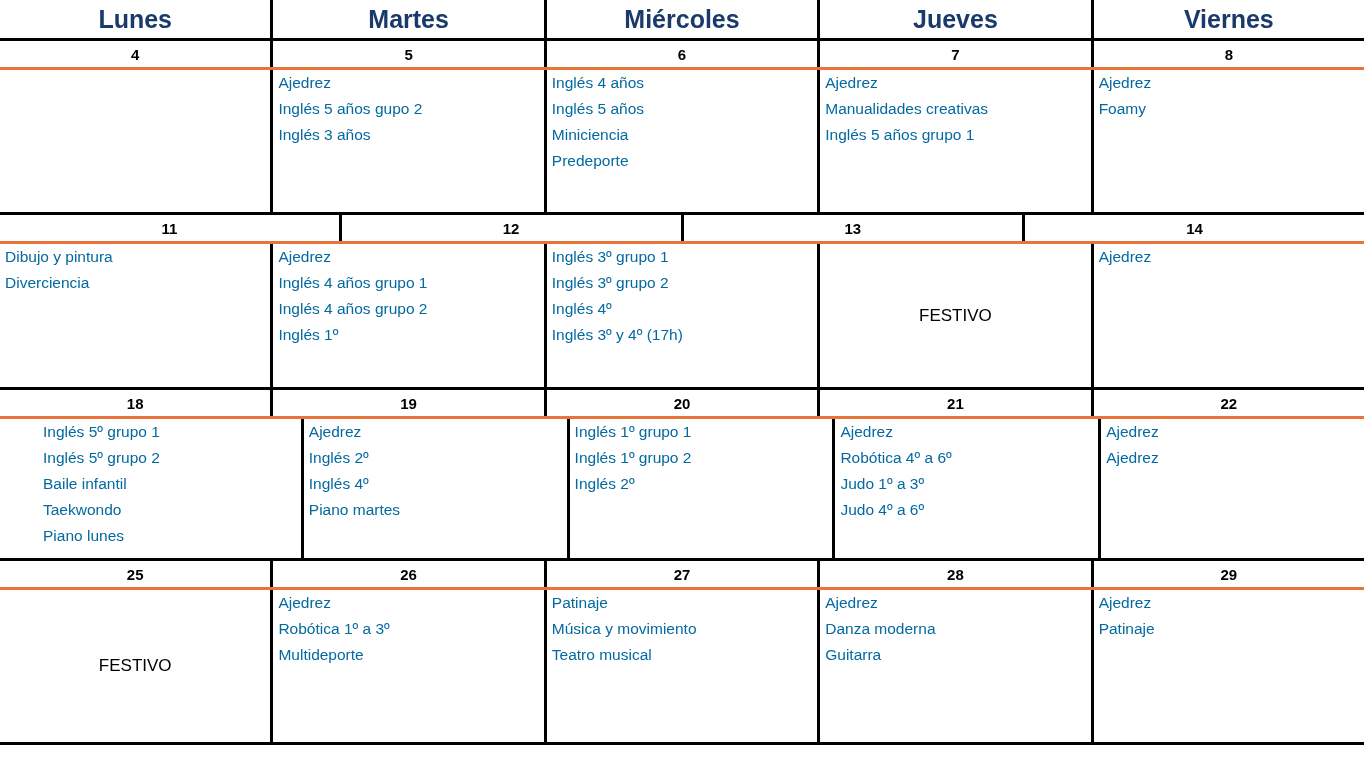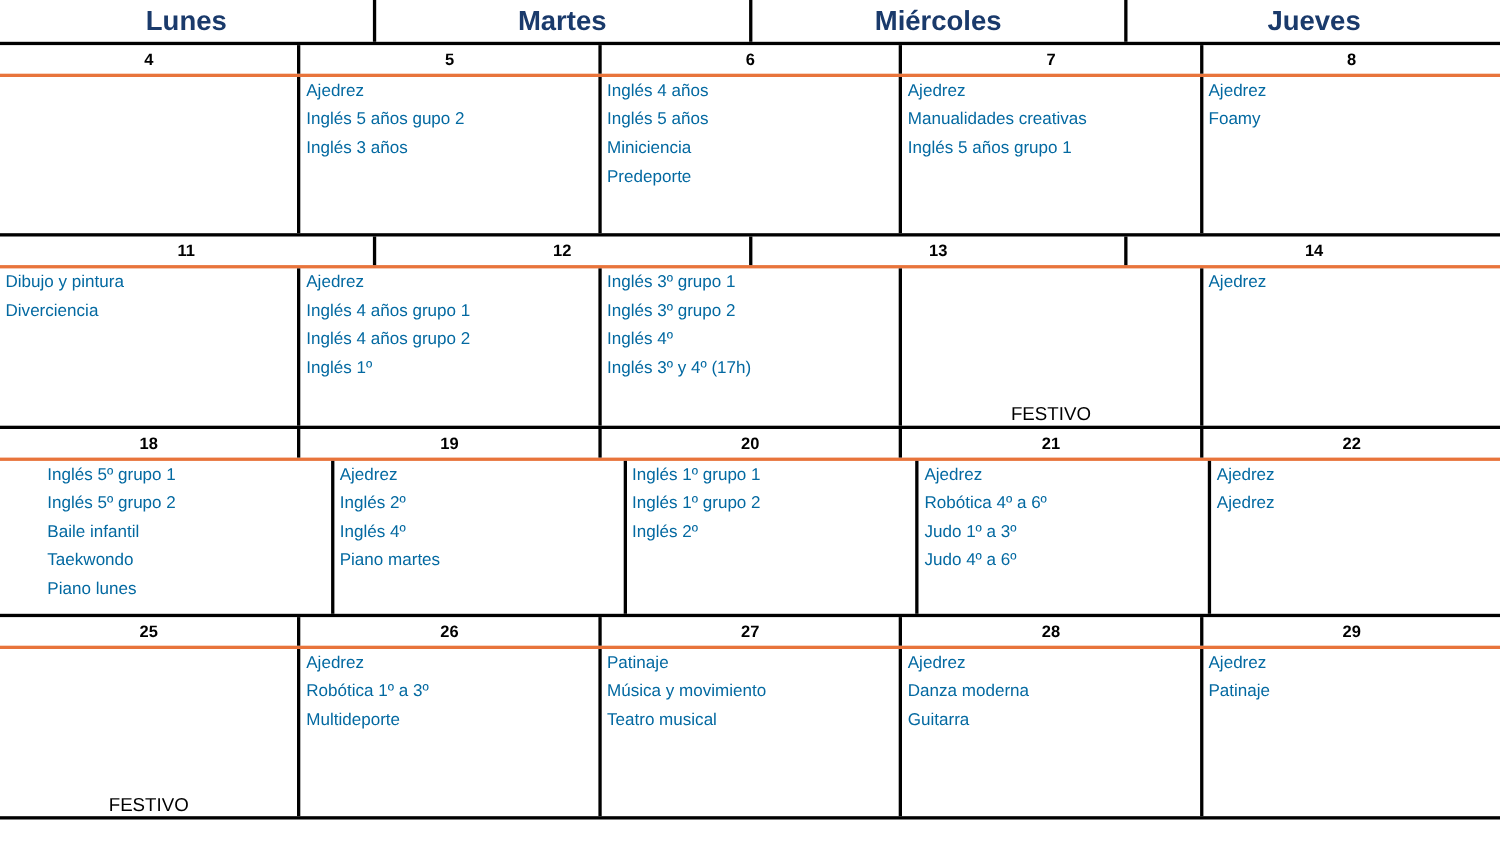--- a/index.html
+++ b/index.html
@@ -73,21 +73,21 @@
     flex: 1 1 0;
     border-right: 3px solid #000000;
     box-sizing: border-box;
     padding: 0;
     display: flex;
     flex-direction: column;
     justify-content: flex-start;
   }
   .body-cell:last-child { border-right: none; }
   .body-cell.centered {
-    justify-content: flex-end;
+    justify-content: center;
     align-items: center;
   }
   .activity {
     font-size: 15.5px;
     line-height: 26px;
     padding-left: 5px;
     white-space: nowrap;
     color: #0369a1;
   }
   .festivo {
@@ -114,20 +114,23 @@
     </div>
     <div class="header-cell">
       <span>Martes</span>
     </div>
     <div class="header-cell">
       <span>Miércoles</span>
     </div>
     <div class="header-cell">
       <span>Jueves</span>
     </div>
+    <div class="header-cell">
+      <span>Viernes</span>
+    </div>
   </div>
 
   <div class="week week-1">
     <div class="date-row">
       <div class="date-cell">
           <span>4</span>
         </div>
       <div class="date-cell">
           <span>5</span>
         </div>

